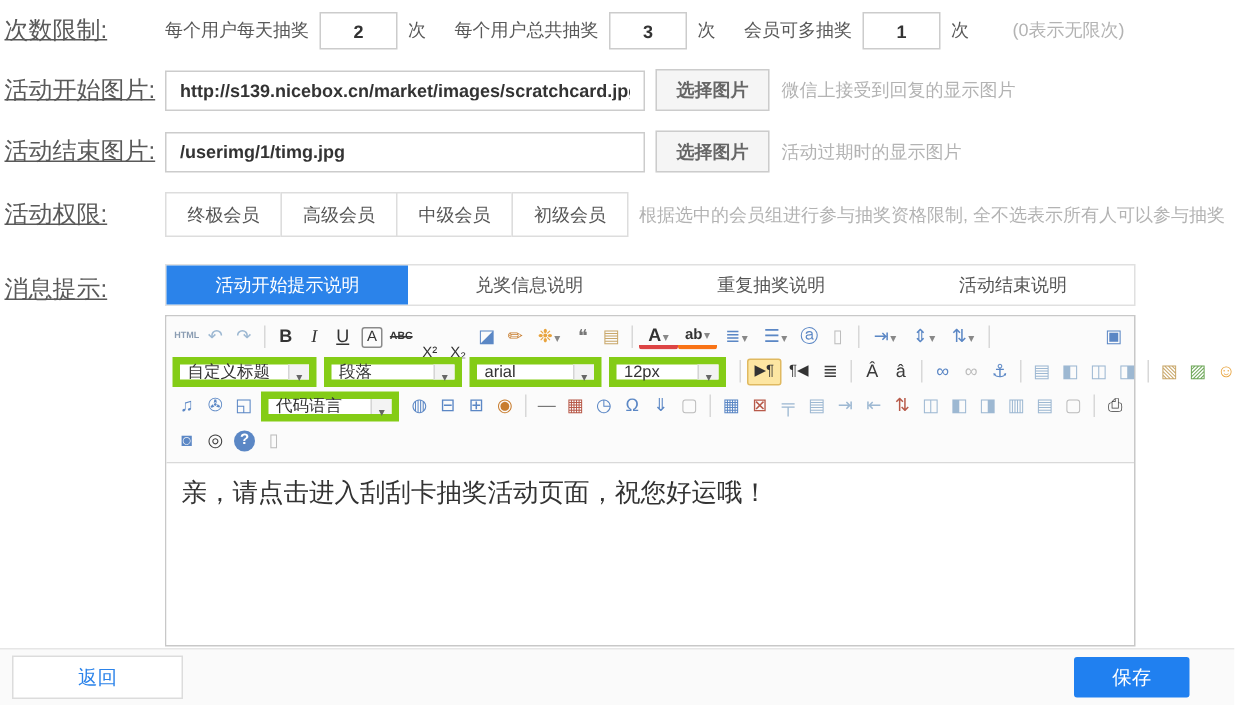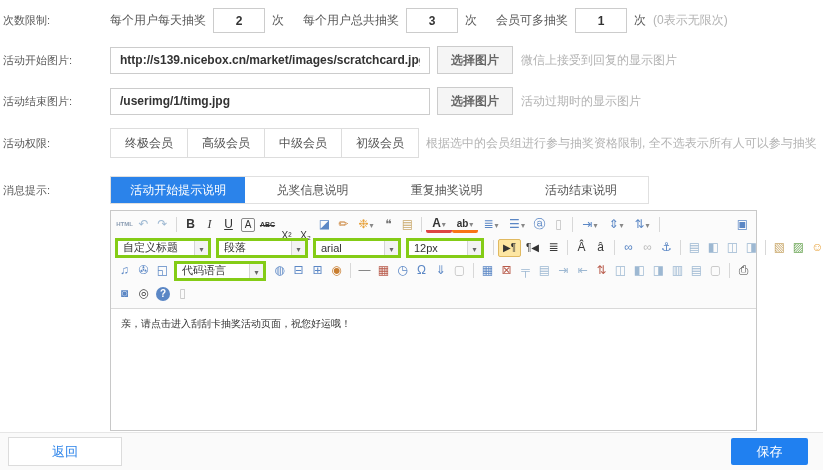--- a/index.html
+++ b/index.html
@@ -4,47 +4,47 @@
 <style>
   * { box-sizing: border-box; margin: 0; padding: 0; }
   html,body { width: 823px; height: 470px; }
   body {
     font-family: "Liberation Sans", "DejaVu Sans", sans-serif;
     font-size: 12px; color: #595959; background: #fff;
     position: relative; overflow: hidden;
   }
   .page { padding: 8px 0 0 3px; }
   .row { display: flex; align-items: center; margin-bottom: 13px; }
-  .flabel { width: 107px; flex: 0 0 107px; color: #595959; font-size: 11px; }
+  .flabel { width: 107px; flex: 0 0 107px; color: #595959; font-size: 16px; text-decoration: underline; }
   .ctext { color: #595959; margin: 0 7px; white-space: nowrap; }
   .num-input {
     width: 52px; height: 25px; border: 1px solid #ccc; text-align: center;
     font-weight: 700; color: #333; font-size: 12px; background: #fff;
     font-family: "Liberation Sans", sans-serif;
   }
   .txt-input {
     width: 320px; height: 27px; border: 1px solid #ccc; padding: 0 9px;
     font-weight: 700; color: #333; font-size: 12px; background: #fff;
     font-family: "Liberation Sans", sans-serif;
   }
   .pick-btn {
     height: 28px; padding: 0 13px; margin-left: 7px; background: #f5f5f5;
     border: 1px solid #ccc; color: #666; font-weight: 700; font-size: 12px;
     cursor: pointer; font-family: "Liberation Sans", sans-serif;
   }
   .hint { color: #b3b3b3; margin-left: 8px; white-space: nowrap; }
-  .hint2 { color: #b3b3b3; margin-left: 0; white-space: nowrap; }
+  .hint2 { color: #b3b3b3; margin-left: 22px; white-space: nowrap; }
   .member-group { display: flex; }
   .member-btn {
     height: 30px; padding: 0 14px; background: #fff; border: 1px solid #ddd;
     margin-right: -1px; color: #555; font-size: 12px; cursor: pointer;
     font-family: "Liberation Sans", sans-serif;
   }
   .tab-strip {
-    width: 539px; height: 28px; border: 1px solid #e0e0e0; display: flex;
+    width: 647px; height: 28px; border: 1px solid #e0e0e0; display: flex;
     background: #fff;
     font-family: Liberation Mono, monospace;
   }
   .tab {
     flex: 1; display: flex; align-items: center; justify-content: center;
     color: #555; cursor: pointer; font-size: 12px;
   }
   .tab.active { background: #2b83ea; color: #fff; }
   .tabs-row { margin-top: 18px; margin-bottom: 6px; align-items: flex-start; }
   .editor-row { align-items: flex-start; margin-bottom: 0; }
@@ -74,40 +74,40 @@
   .i-small { font-size: 10px; color: #333; margin-top: 23px; }
   .i-wide { width: 23px; font-size: 10px; color: #333; }
   .active-ic { background: #fde6a2; border: 1px solid #e0b960; line-height: 15px; }
   .has-dd { width: 26px; }
   .has-dd::after { content: "▾"; font-size: 8px; color: #888; margin-left: 1px; }
   .i-fontcolor { color: #333; font-weight: 700; border-bottom: 3px solid #d44; height: 16px; line-height: 13px; margin-top: 1px; }
   .i-backcolor { color: #333; font-weight: 700; font-size: 10px; border-bottom: 3px solid #f97316; height: 16px; line-height: 13px; margin-top: 1px; }
   .i-help { background: #5b87c5; color: #fff; border-radius: 50%; width: 14px; height: 14px; line-height: 14px; font-size: 10px; font-weight: 700; margin: 0 3px; }
   .push-right { margin-left: auto; }
   .ed-select {
-    height: 20px; border: 3px solid #84cc16; background: #fff; display: flex;
+    height: 20px; border: 5px solid #84cc16; background: #fff; display: flex;
     align-items: center; font-size: 11px; color: #333; margin-right: 5px;
     cursor: pointer; flex: 0 0 auto;
   }
   .ed-select-label { flex: 1; padding-left: 5px; overflow: hidden; white-space: nowrap; }
   .dd { width: 14px; text-align: center; color: #666; font-size: 8px; border-left: 1px solid #d5d5d5; background: #f3f3f3; height: 100%; line-height: 18px; }
   .w-title { width: 96px; } .w-para { width: 92px; } .w-font { width: 88px; }
   .w-size { width: 78px; } .w-code { width: 92px; margin: 0 4px 0 2px; }
-  .ed-content { height: 121px; padding: 8px 10px; color: #333; font-size: 10px; background: #fff; }
+  .ed-content { height: 121px; padding: 8px 10px; color: #333; font-size: 17px; background: #fff; }
   .footer-bar {
     position: absolute; left: 0; bottom: 0; width: 823px; height: 38px;
     background: #fafafa; border-top: 1px solid #e6e6e6;
   }
   .back-btn {
     position: absolute; left: 8px; top: 4px; width: 114px; height: 29px;
     background: #fff; border: 1px solid #dcdcdc; color: #2b83ea; font-size: 13px;
     cursor: pointer; font-family: "Liberation Sans", sans-serif;
   }
   .save-btn {
-    position: absolute; right: 15px; top: 5px; width: 77px; height: 27px;
+    position: absolute; right: 30px; top: 5px; width: 77px; height: 27px;
     background: #2080f0; border: none; color: #fff; font-size: 13px;
     border-radius: 2px; cursor: pointer; font-family: "Liberation Sans", sans-serif;
   }
 </style>
 </head>
 <body>
 
 <div class="page">
 
   <div class="row">

